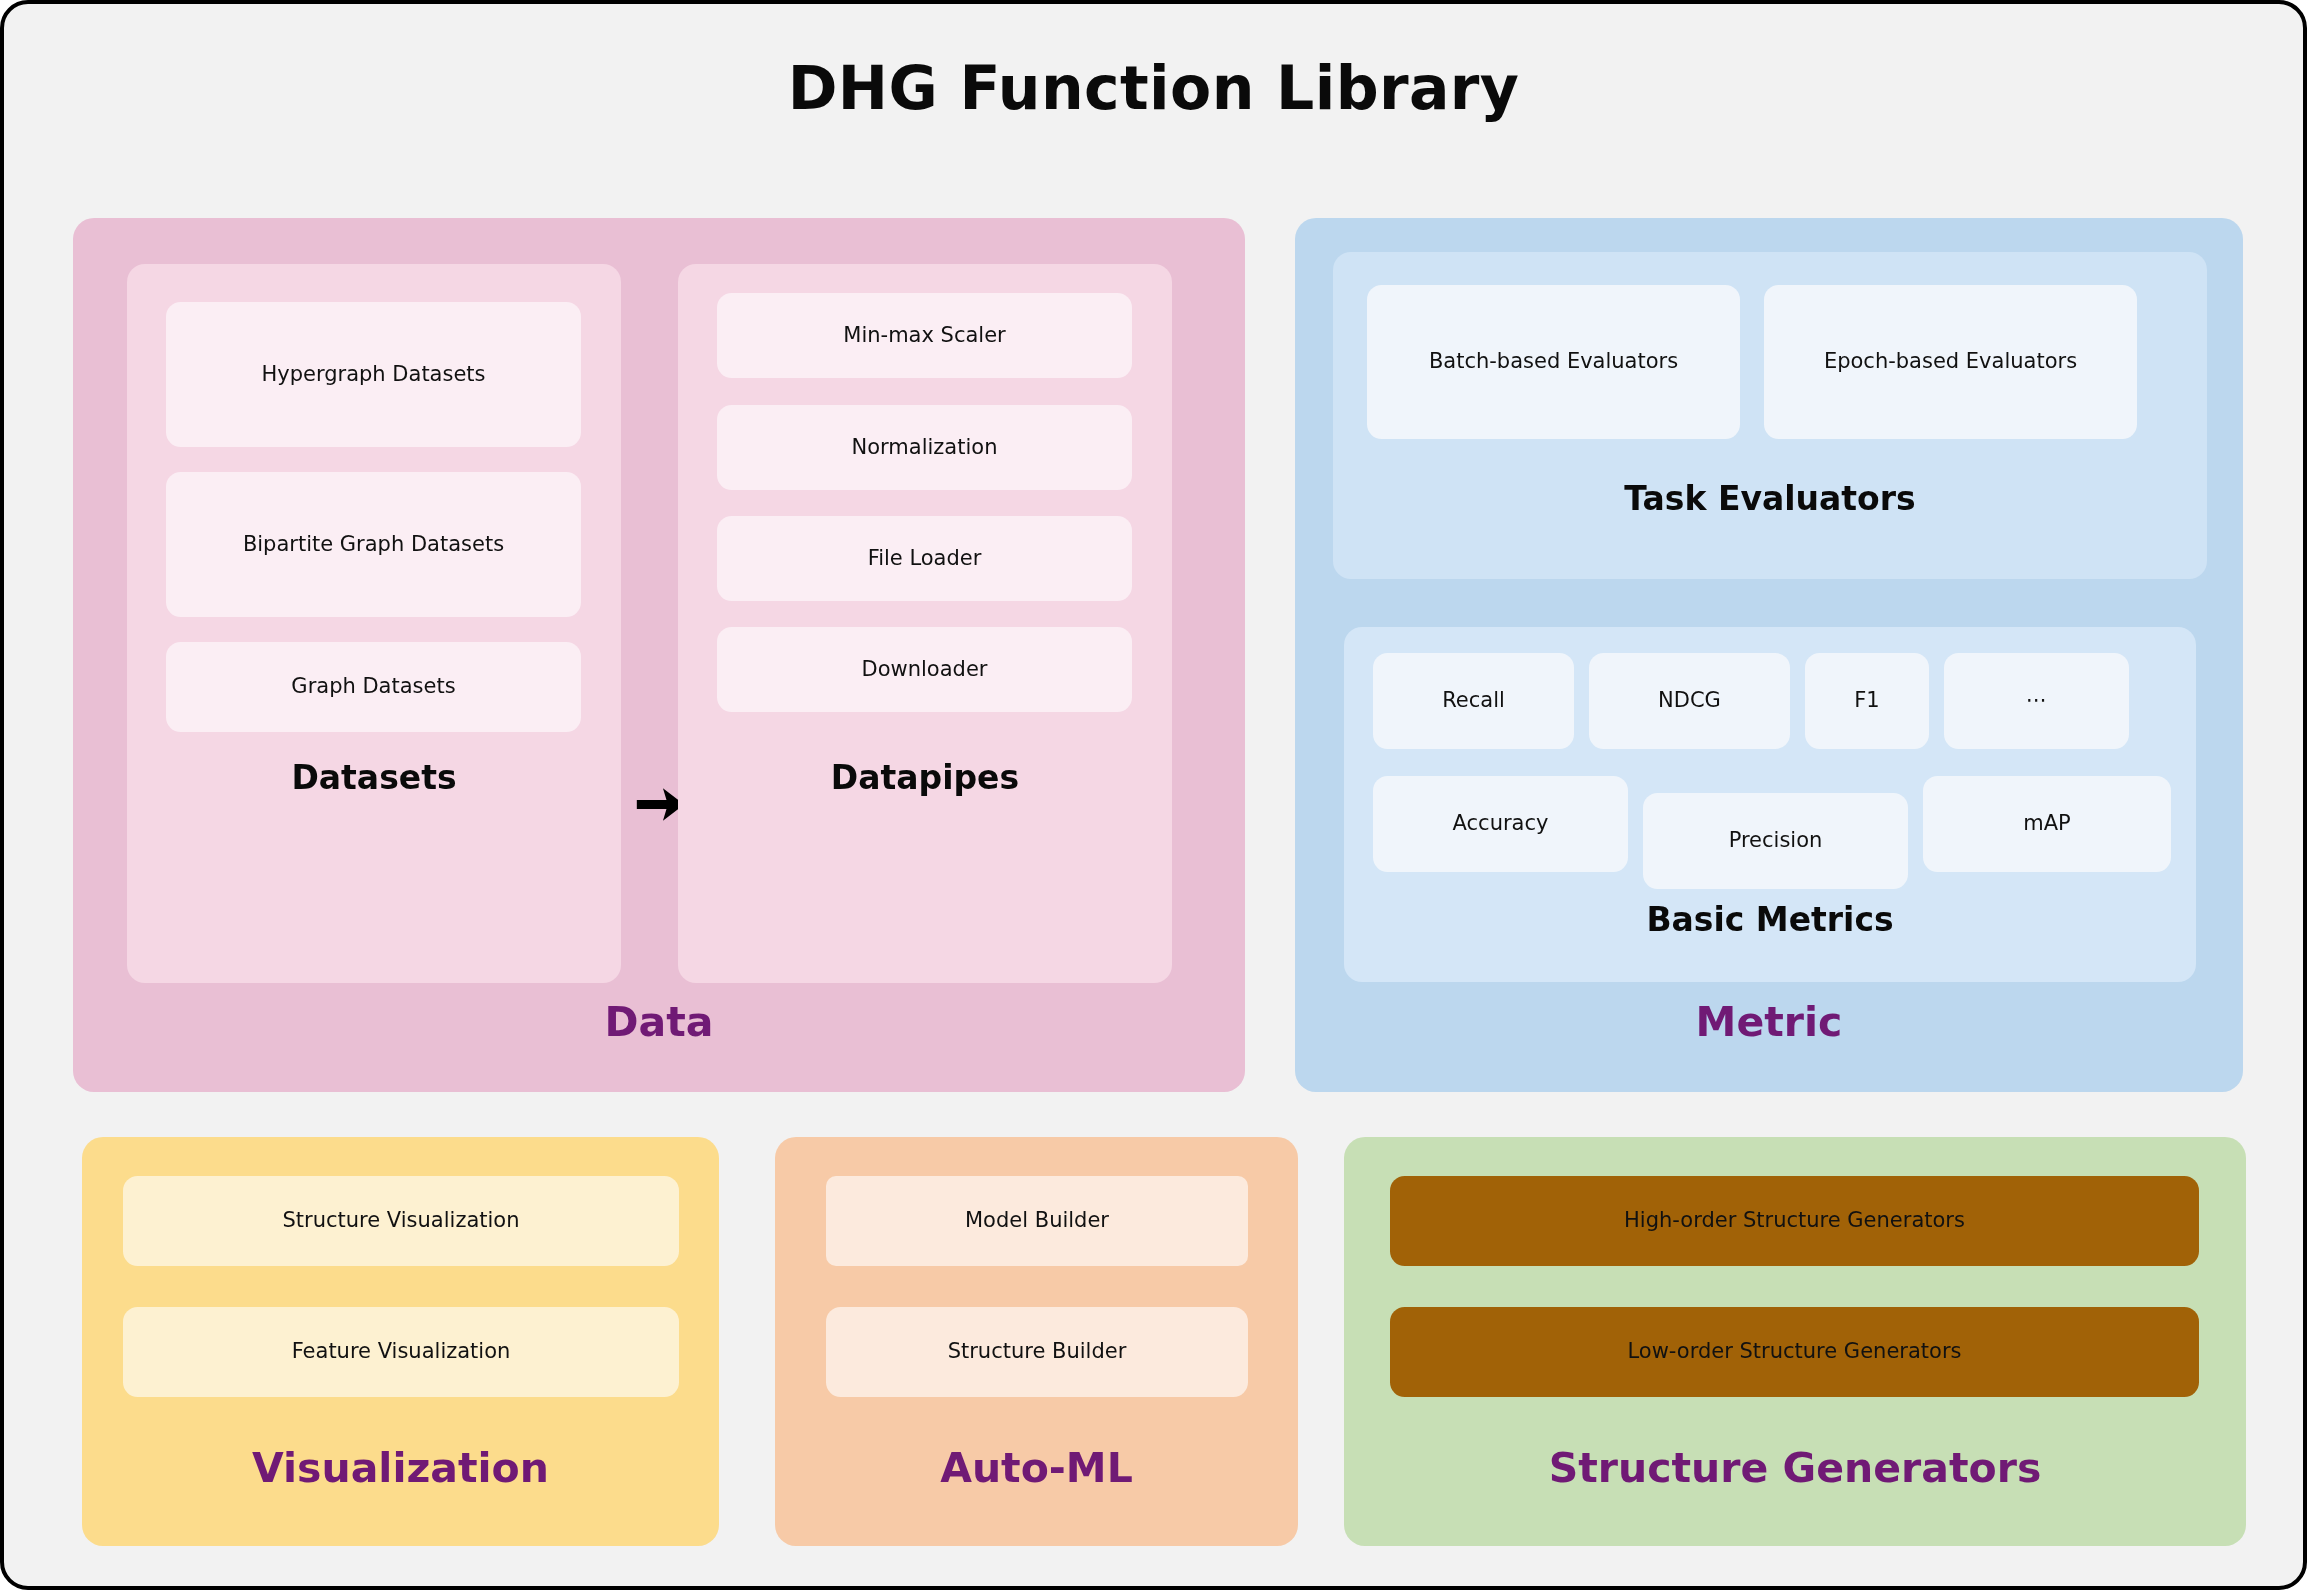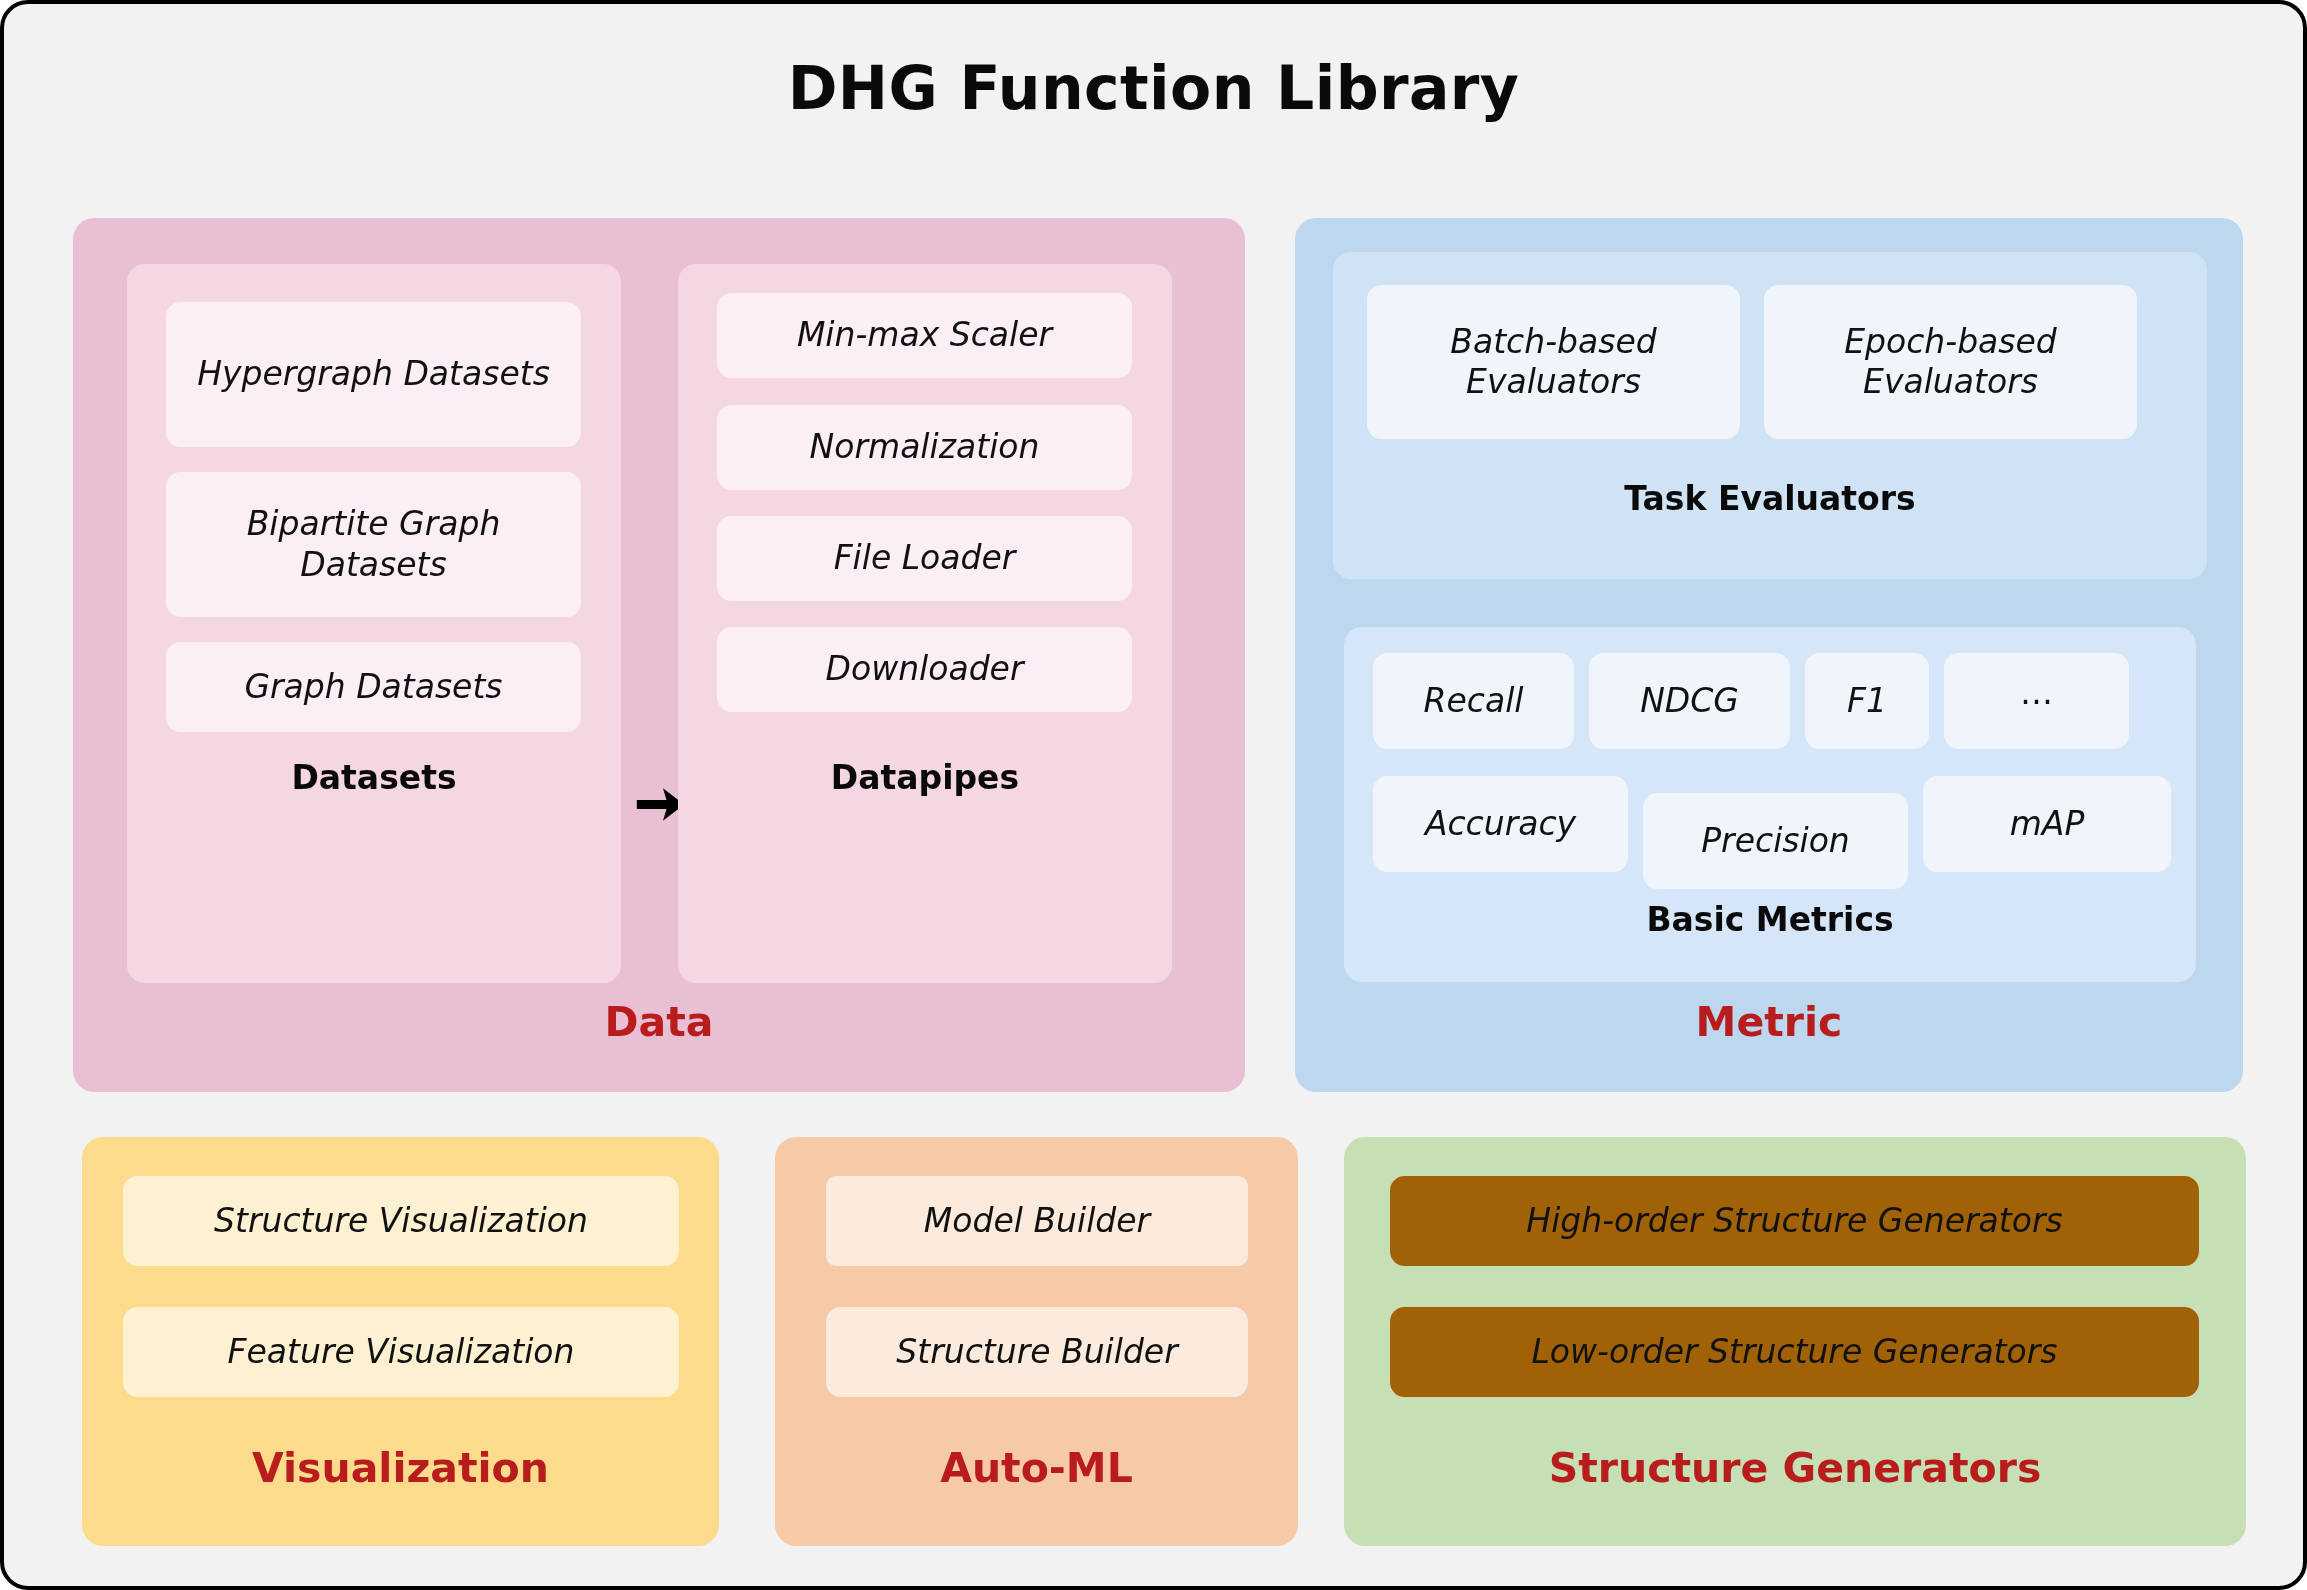--- a/index.html
+++ b/index.html
@@ -40,21 +40,21 @@
     border-radius: 21px;
     box-sizing: border-box;
   }
   .panel-title {
     position: absolute;
     left: 0;
     width: 100%;
     text-align: center;
     font-size: 41px;
     font-weight: bold;
-    color: #b91c1c;
+    color: #701a75;
   }
   .subpanel {
     position: absolute;
     border-radius: 18px;
     box-sizing: border-box;
   }
   .subpanel-title {
     position: absolute;
     left: 0;
     width: 100%;
@@ -64,25 +64,24 @@
     color: #0a0a0a;
   }
   .card {
     position: absolute;
     border-radius: 14.7px;
     box-sizing: border-box;
     display: flex;
     align-items: center;
     justify-content: center;
     text-align: center;
-    font-size: 33px;
+    font-size: 21px;
     line-height: 1.22;
     color: #111111;
     padding: 3.3px 8.2px;
-    font-style: italic;
   }
 
   
   #data-panel { left: 69px; top: 214px; width: 1172px; height: 874px; background: #e9bfd4; }
   #datasets-subpanel { left: 54px; top: 46px; width: 494px; height: 719px; background: #f5d7e4; }
   #datapipes-subpanel { left: 605px; top: 46px; width: 494px; height: 719px; background: #f5d7e4; }
   .pink-card { background: #fbeef4; }
   #data-arrow {
     position: absolute;
     left: 562px;

